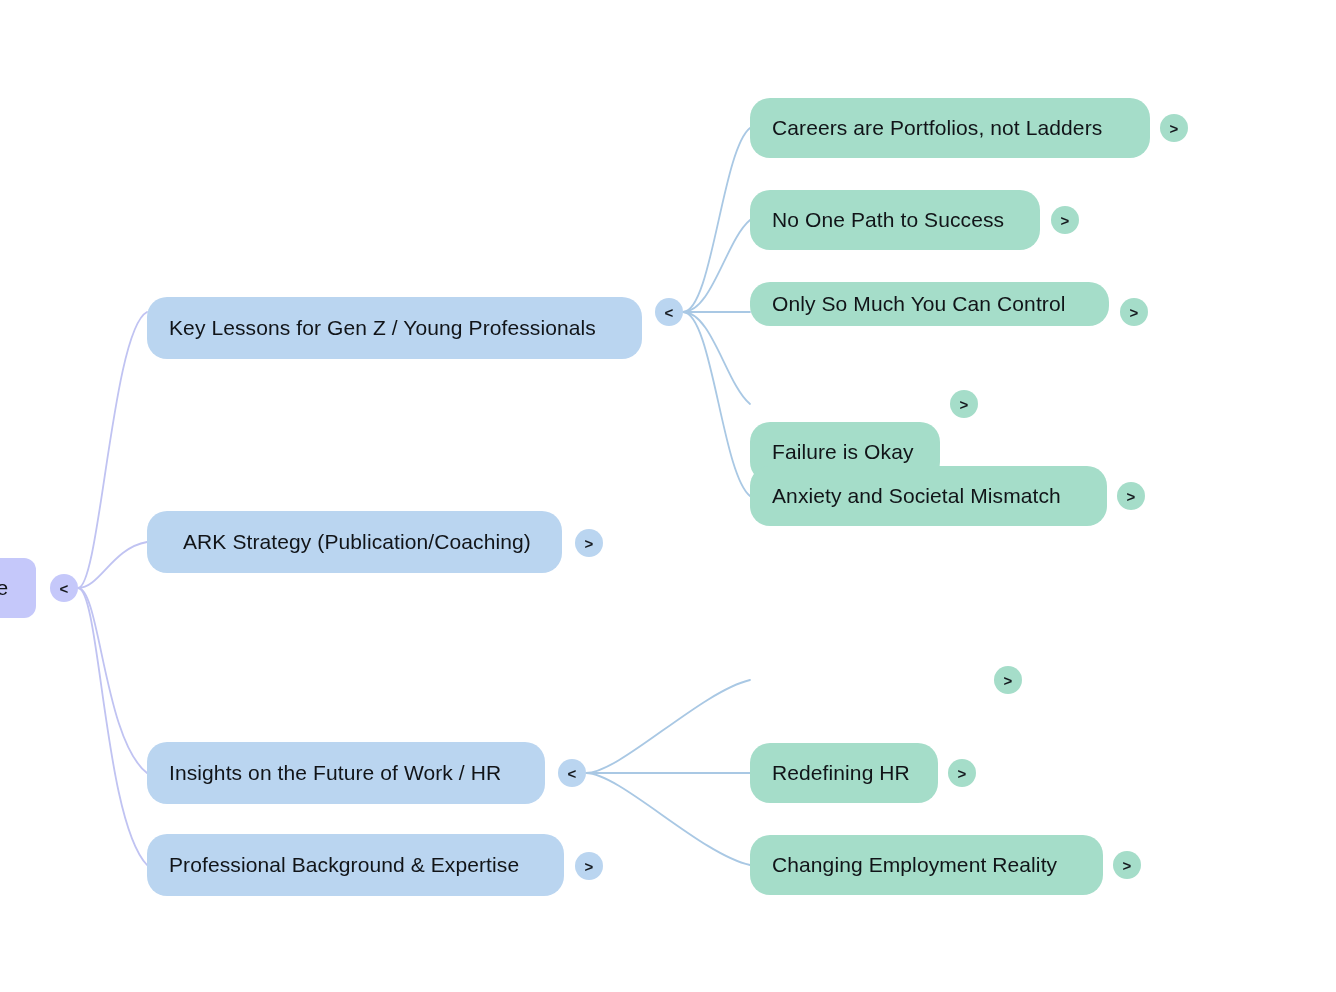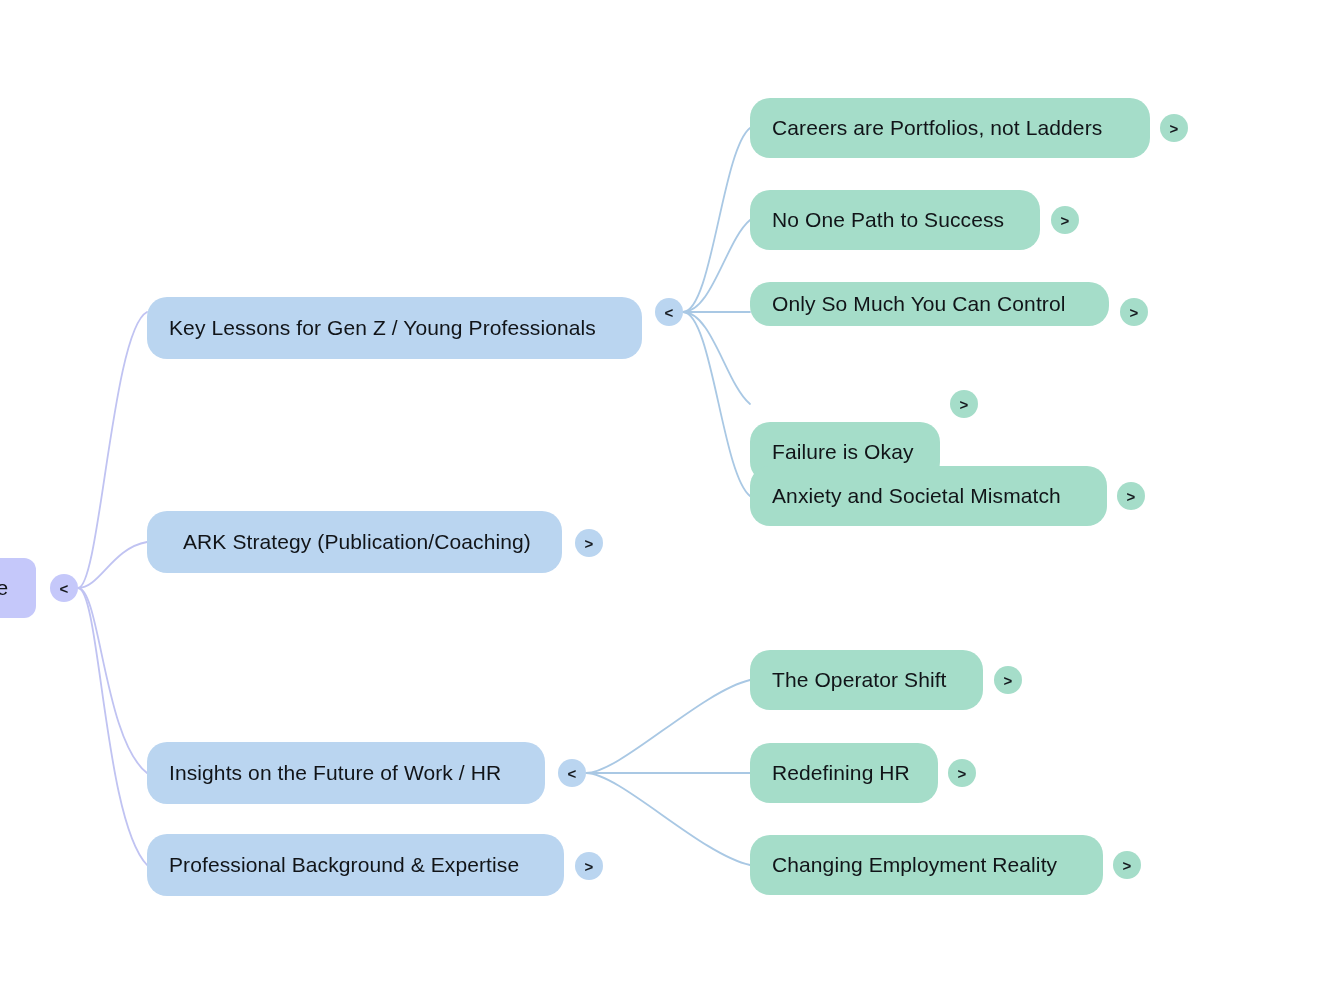--- a/index.html
+++ b/index.html
@@ -162,23 +162,20 @@
     <span>&gt;</span>
   </div>
 
   <div class="node node-branch" style="left:147px; top:742px; width:398px; height:62px;">
     <span>Insights on the Future of Work / HR</span>
   </div>
   <div class="toggle toggle-branch" style="left:558px; top:759px;">
     <span>&lt;</span>
   </div>
 
-  <div class="node node-leaf" style="left:750px; top:650px; width:233px; height:60px;">
-    <span>The Operator Shift</span>
-  </div>
   <div class="toggle toggle-leaf" style="left:994px; top:666px;">
     <span>&gt;</span>
   </div>
 
   <div class="node node-leaf" style="left:750px; top:743px; width:188px; height:60px;">
     <span>Redefining HR</span>
   </div>
   <div class="toggle toggle-leaf" style="left:948px; top:759px;">
     <span>&gt;</span>
   </div>

